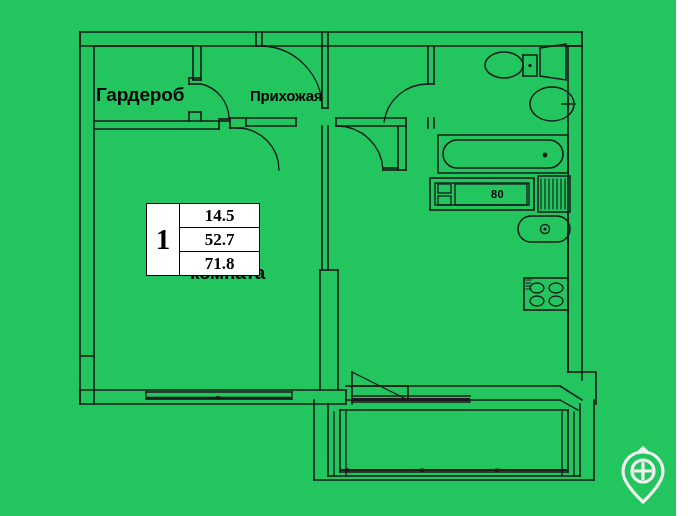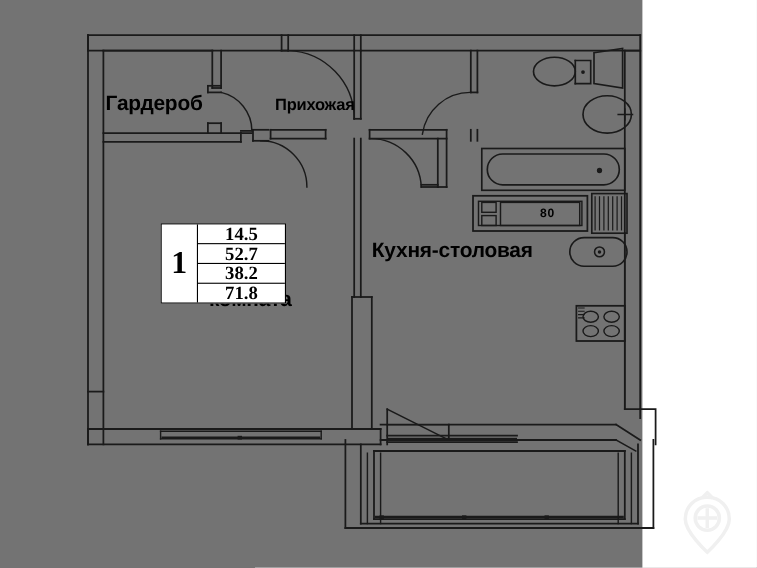--- a/index.html
+++ b/index.html
@@ -9,23 +9,23 @@
     background: #ffffff;
   }
   body {
     width: 688px;
     height: 516px;
     overflow: hidden;
     font-family: "Liberation Sans", sans-serif;
   }
   #plan-root {
     position: relative;
-    width: 584px;
+    width: 676px;
     height: 516px;
-    background: #737373;
+    background: #22c55e;
   }
   #plan-svg {
     position: absolute;
     left: 0;
     top: 0;
     width: 688px;
     height: 516px;
     display: block;
   }
   .room-label {
@@ -383,28 +383,26 @@
 
   <div class="room-label" id="label-garderob">Гардероб</div>
 
   <div class="room-label" id="label-prihozhaya">Прихожая</div>
 
   <div class="room-label" id="label-living">
     <span class="lr-line">Жилая</span>
     <span class="lr-line">комната</span>
   </div>
 
-  <div class="room-label" id="label-kitchen">Кухня-столовая</div>
 
   <div id="area-table">
     <div id="area-table-index">1</div>
     <div id="area-table-values">
       <div class="area-cell">14.5</div>
       <div class="area-cell">52.7</div>
-      <div class="area-cell">38.2</div>
       <div class="area-cell">71.8</div>
     </div>
   </div>
 
   <div id="appliance-label-80">80</div>
 
   <svg id="watermark" viewBox="0 0 62 62">
     <g fill="none" stroke="#f0f0f0" stroke-width="3.2">
       <path d="M31 6 C19 6 11 15 11 26 C11 38 31 56 31 56 C31 56 51 38 51 26 C51 15 43 6 31 6 Z"></path>
       <circle cx="31" cy="25" r="11"></circle>

